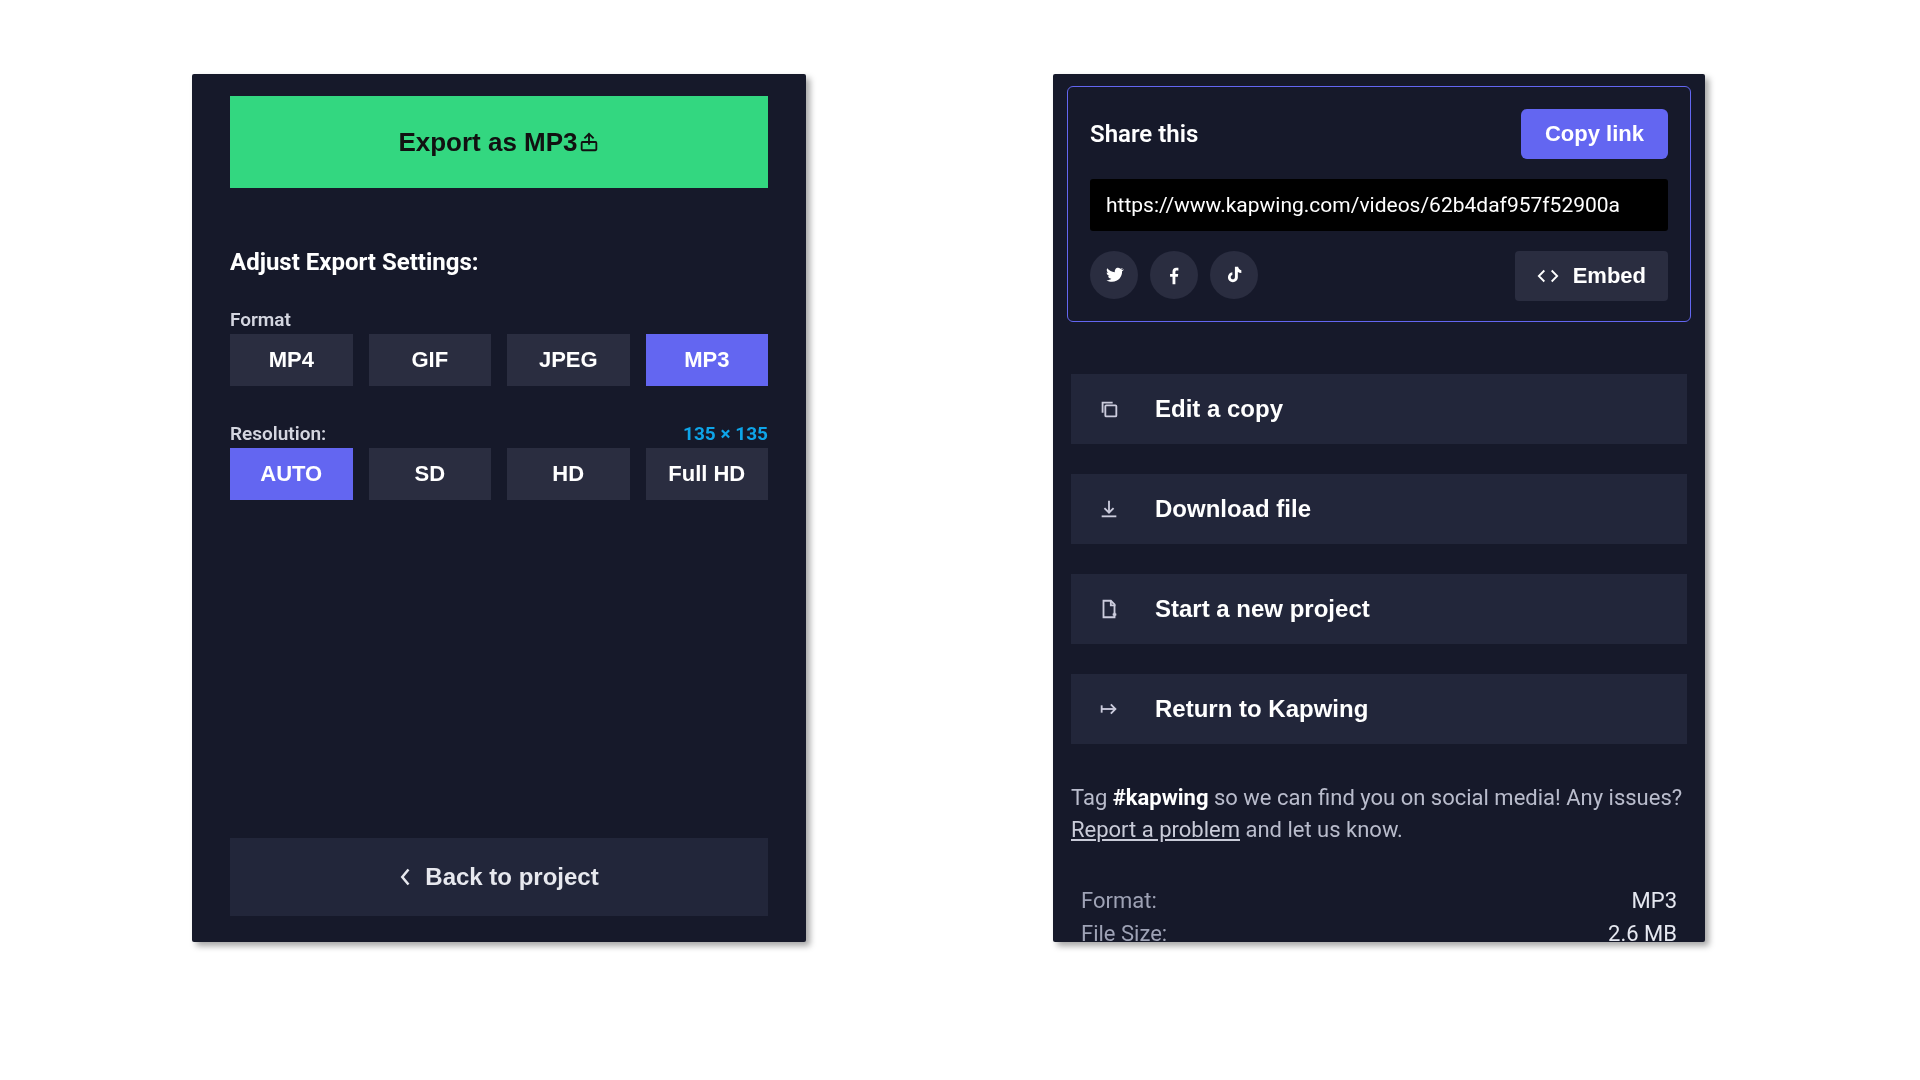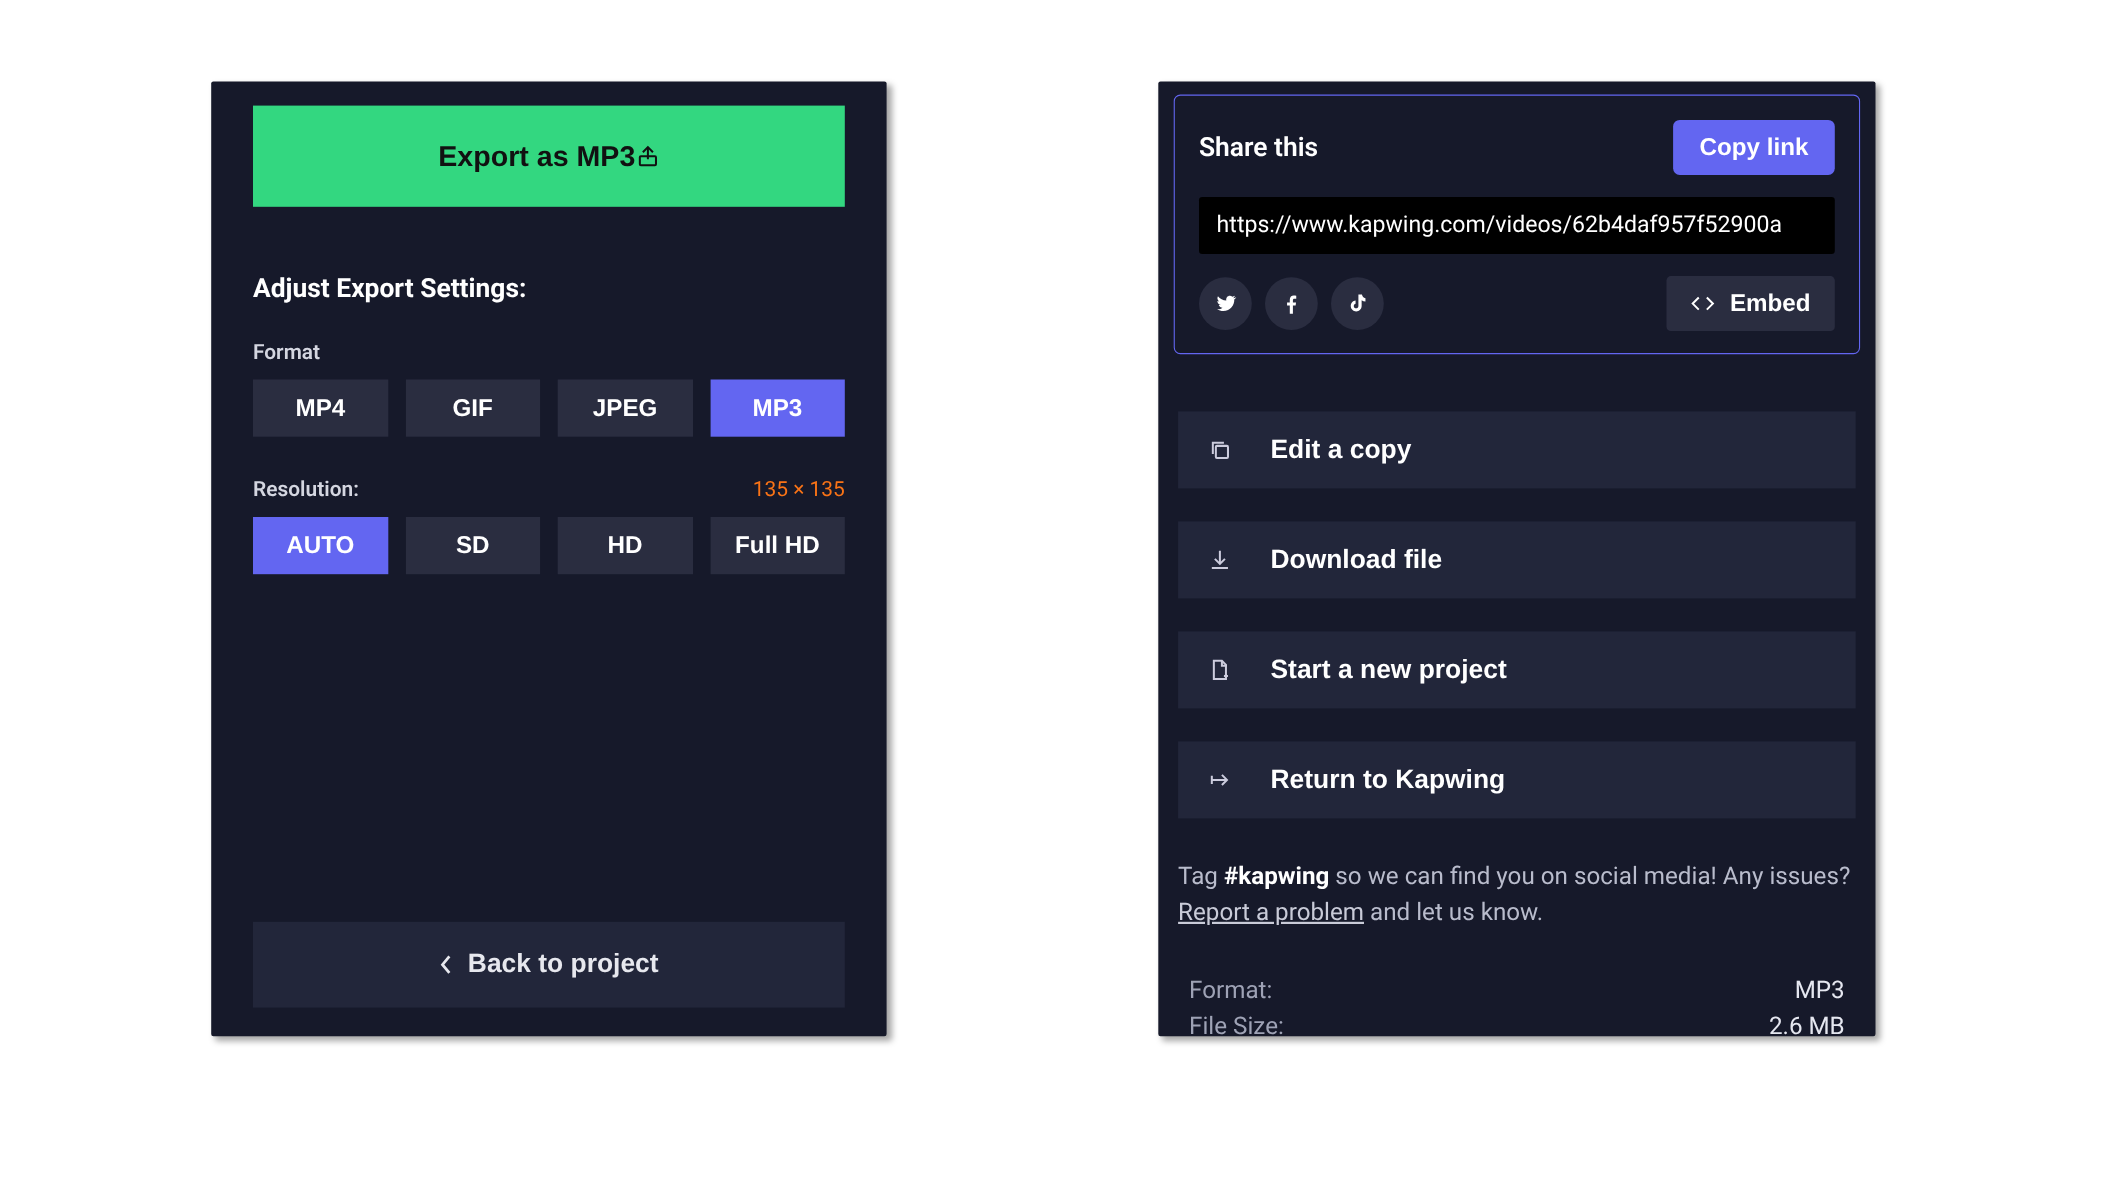--- a/index.html
+++ b/index.html
@@ -54,28 +54,28 @@
     margin-top: 32px;
   }
   .res-row {
     display: flex;
     justify-content: space-between;
     align-items: baseline;
     margin-top: 36px;
   }
   .res-row .field-label { margin-top: 0; }
   .dim-text {
-    color: #f97316;
+    color: #0ea5e9;
     font-size: 19px;
-    font-weight: 400;
+    font-weight: 700;
   }
   .chip-row {
     display: flex;
     gap: 16px;
-    margin-top: 14px;
+    margin-top: 3px;
   }
   .chip {
     flex: 1;
     background: #2a2d40;
     color: #fff;
     border: none;
     height: 52px;
     font-size: 22px;
     font-weight: 600;
     cursor: pointer;
@@ -139,21 +139,21 @@
     background: #000;
     color: #fff;
     font-size: 21px;
     padding: 14px 16px;
     border-radius: 3px;
     white-space: nowrap;
     overflow: hidden;
   }
   .social-row {
     display: flex;
-    align-items: center;
+    align-items: flex-start;
     gap: 12px;
     margin-top: 20px;
   }
   .social-btn {
     width: 48px;
     height: 48px;
     border-radius: 999px;
     background: #2a2d40;
     display: flex;
     align-items: center;

